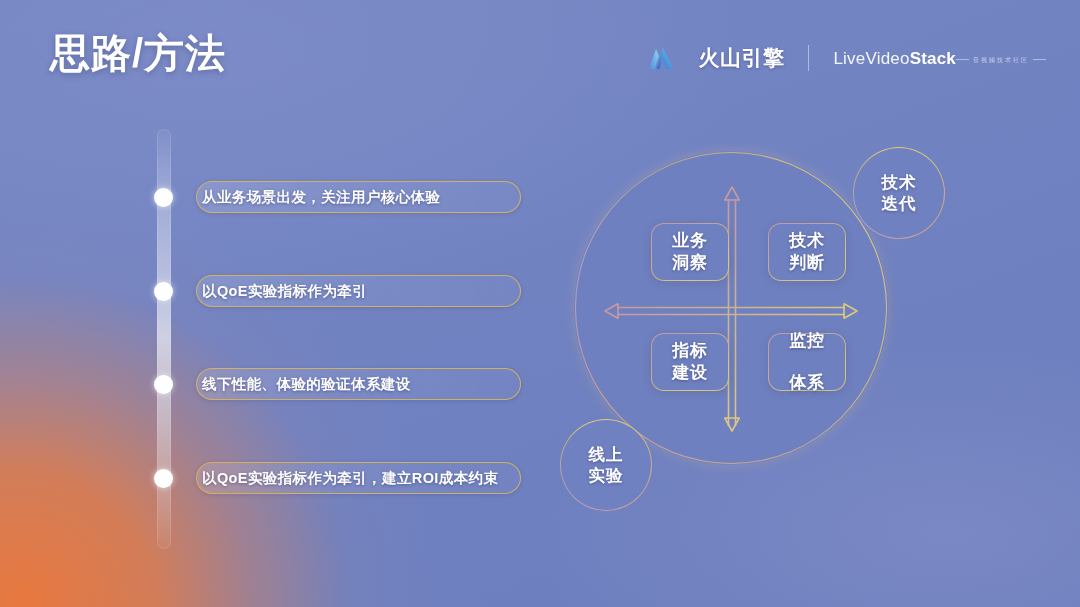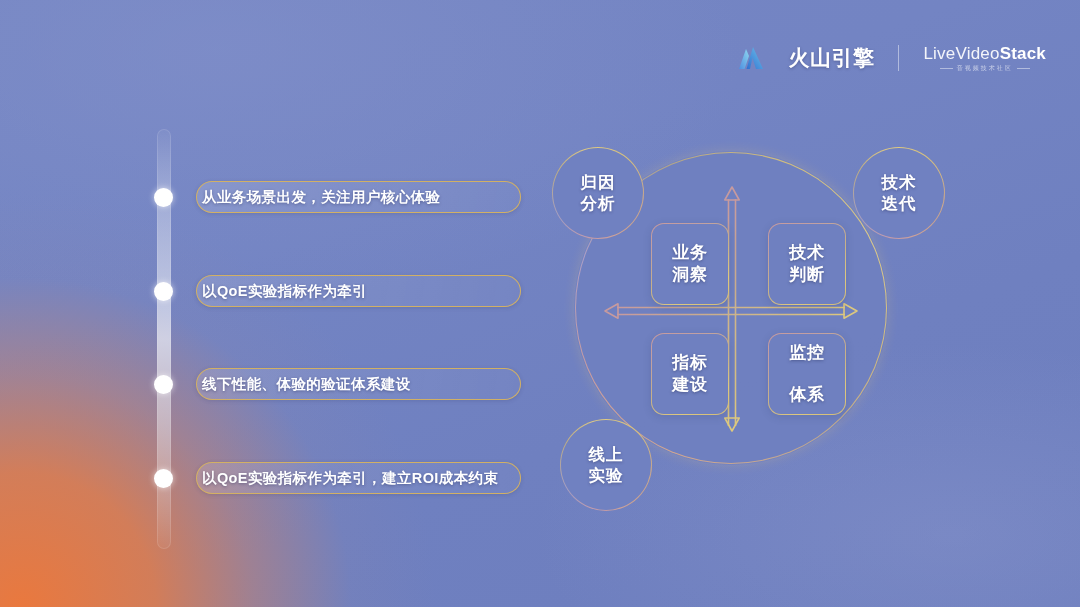--- a/index.html
+++ b/index.html
@@ -28,21 +28,21 @@
   .logos{
     position:absolute;right:34px;top:38px;
     display:flex;align-items:center;gap:24px;height:40px;
   }
   .logo-mark{width:26px;height:24px;display:block;}
   .logo-cn{
     font-size:21px;font-weight:bold;color:#ffffff;letter-spacing:0.5px;
     text-shadow:0 1px 3px rgba(40,45,90,0.4);
   }
   .logo-sep{width:1px;height:26px;background:rgba(255,255,255,0.45);}
-  .lvs{display:flex;flex-direction:column;align-items:center;line-height:1;}
+  .lvs{display:flex;line-height:1;}
   .lvs-main{font-size:17px;color:#ffffff;letter-spacing:0.2px;white-space:nowrap;}
   .lvs-main b{font-weight:bold;}
   .lvs-main span.lt{font-weight:normal;opacity:0.92;}
   .lvs-sub{
     margin-top:3px;font-size:6px;color:rgba(255,255,255,0.62);
     letter-spacing:2px;white-space:nowrap;
     display:flex;align-items:center;gap:4px;
   }
   .lvs-sub i{display:block;width:13px;height:1px;background:rgba(255,255,255,0.45);}
 
@@ -118,21 +118,21 @@
     display:block;font-size:16.5px;font-weight:bold;color:#ffffff;
     line-height:1.25;letter-spacing:1px;
     text-shadow:0 1px 3px rgba(40,45,90,0.45);
   }
   .node-tl{left:12px;top:17px;}
   .node-tr{left:313px;top:17px;}
   .node-bl{left:20px;top:289px;}
   .node-br{left:313px;top:289px;}
 
   .qbox{
-    position:absolute;width:78px;height:82px;border-radius:13px;
+    position:absolute;width:78px;height:58px;border-radius:13px;
     border:1.4px solid transparent;
     background:
       linear-gradient(#6f80c0,#6f80c0) padding-box,
       linear-gradient(150deg,#c79a9e 0%,#c0a0a4 22%,#c6b189 52%,#ddc87e 78%,#d2bb79 100%) border-box;
     display:flex;flex-direction:column;align-items:center;justify-content:center;
     box-sizing:border-box;
     box-shadow:0 2px 8px rgba(45,50,95,0.16);
   }
   .qbox span{
     display:block;font-size:17px;font-weight:bold;color:#ffffff;
@@ -145,20 +145,21 @@
   .q-br{left:228px;top:203px;gap:20px;}
 
   .axis-v{position:absolute;left:181px;top:55px;width:22px;height:248px;}
   .axis-h{position:absolute;left:63px;top:170px;width:256px;height:22px;}
 </style>
 </head>
 <body>
 
 <div id="slide">
 
+  <div class="title">思路/方法</div>
 
   <div class="logos">
     <span>
       <svg class="logo-mark" viewBox="0 0 26 24" aria-hidden="true">
         <defs>
           <linearGradient id="vgA" x1="0" y1="1" x2="1" y2="0">
             <stop offset="0" stop-color="#4e8fe0"></stop>
               <stop offset="1" stop-color="#8fd6ef"></stop>
           </linearGradient>
           <linearGradient id="vgB" x1="0" y1="1" x2="1" y2="0">
@@ -244,24 +245,20 @@
     </div>
     <div class="qbox q-bl">
       <span>指标</span>
       <span>建设</span>
     </div>
     <div class="qbox q-br">
       <span>监控</span>
       <span>体系</span>
     </div>
 
-    <div class="node node-tl">
-      <span>归因</span>
-      <span>分析</span>
-    </div>
     <div class="node node-tr">
       <span>技术</span>
       <span>迭代</span>
     </div>
     <div class="node node-bl">
       <span>线上</span>
       <span>实验</span>
     </div>
 
   </div>

